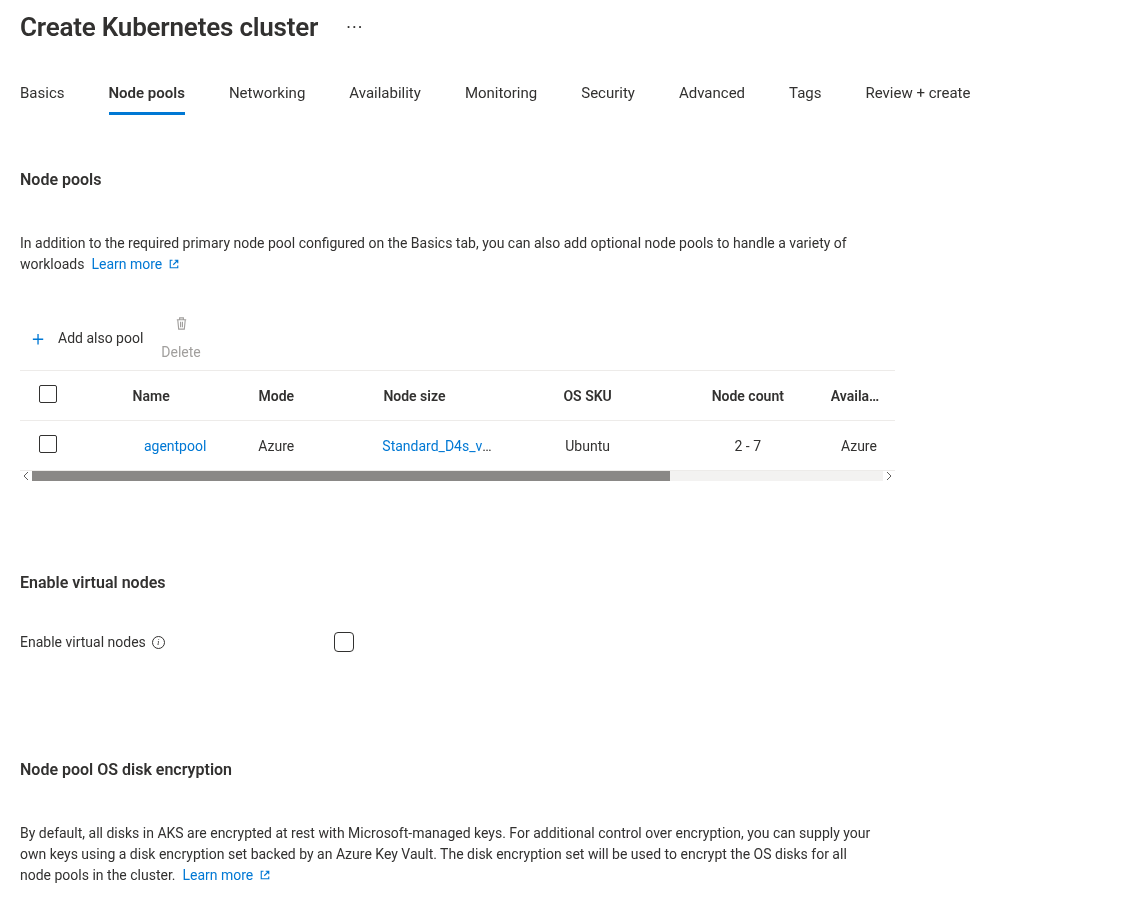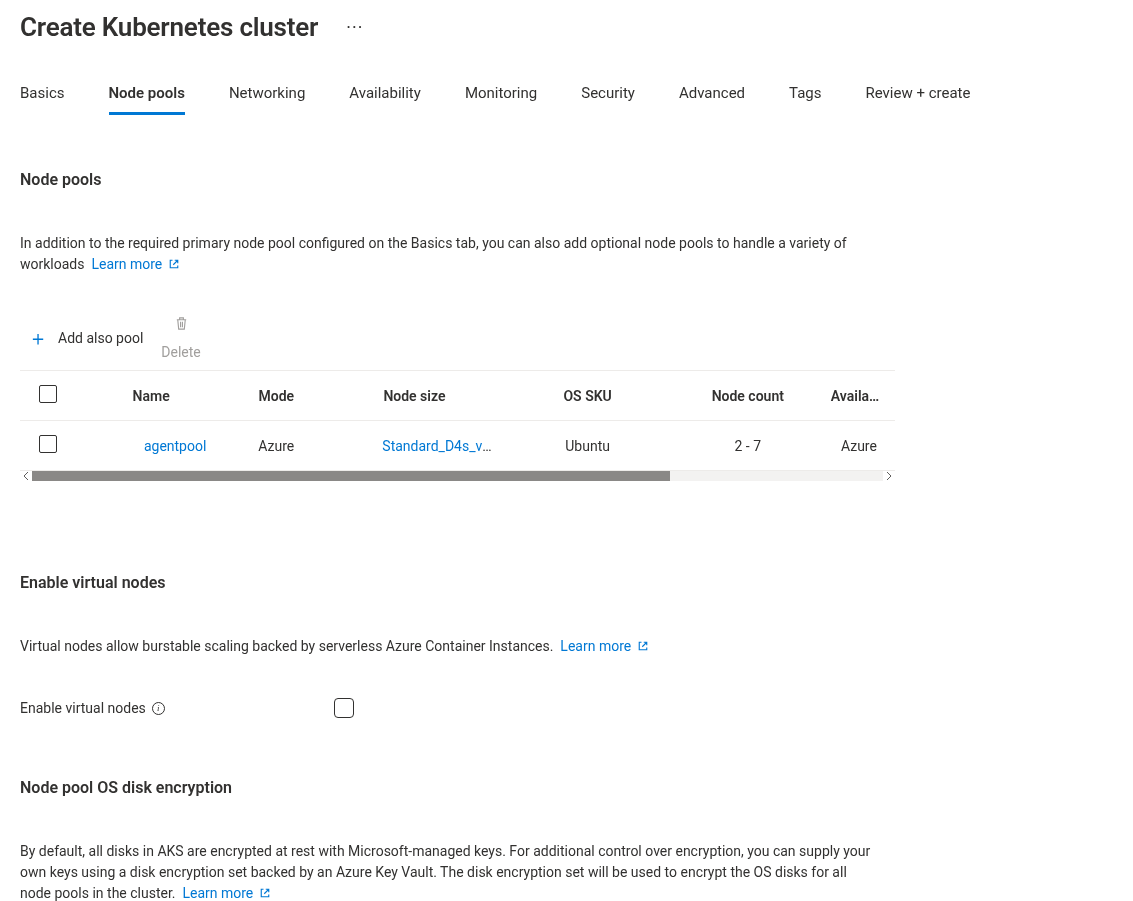--- a/index.html
+++ b/index.html
@@ -298,39 +298,29 @@
       </div>
       <div class="arrow">
         <svg width="8" height="8" viewBox="0 0 8 8">
             <path d="M2 0l4 4-4 4" fill="none" stroke="#605e5c" stroke-width="1"></path>
           </svg>
       </div>
     </div>
   </div>
 
   <h2 class="section-title" style="margin-top:90px">Enable virtual nodes</h2>
-  <p class="section-desc">
-    <span>Virtual nodes allow burstable scaling backed by serverless Azure Container Instances.</span>
-    &nbsp;<a class="link"><span>Learn more</span>
-      <span class="ext-icon">
-        <svg width="12" height="12" viewBox="0 0 16 16">
-            <path fill="none" stroke="#0078d4" stroke-width="1.5" d="M6 3H3v10h10v-3M9 3h4v4M13 3 7 9"></path>
-          </svg>
-      </span>
-    </a>
-  </p>
   <div class="form-row">
     <div class="form-label">
       <span>Enable virtual nodes</span>
       <span class="info-icon">i</span>
     </div>
     <span class="checkbox" style="width:20px;height:20px;border-radius:4px"></span>
   </div>
 
-  <h2 class="section-title" style="margin-top:60px">Node pool OS disk encryption</h2>
+  <h2 class="section-title" style="margin-top:108px">Node pool OS disk encryption</h2>
   <p class="section-desc">
     <span>By default, all disks in AKS are encrypted at rest with Microsoft-managed keys. For additional control over encryption, you can supply your own keys using a disk encryption set backed by an Azure Key Vault. The disk encryption set will be used to encrypt the OS disks for all node pools in the cluster.</span>
     &nbsp;<a class="link"><span>Learn more</span>
       <span class="ext-icon">
         <svg width="12" height="12" viewBox="0 0 16 16">
             <path fill="none" stroke="#0078d4" stroke-width="1.5" d="M6 3H3v10h10v-3M9 3h4v4M13 3 7 9"></path>
           </svg>
       </span>
     </a>
   </p>

